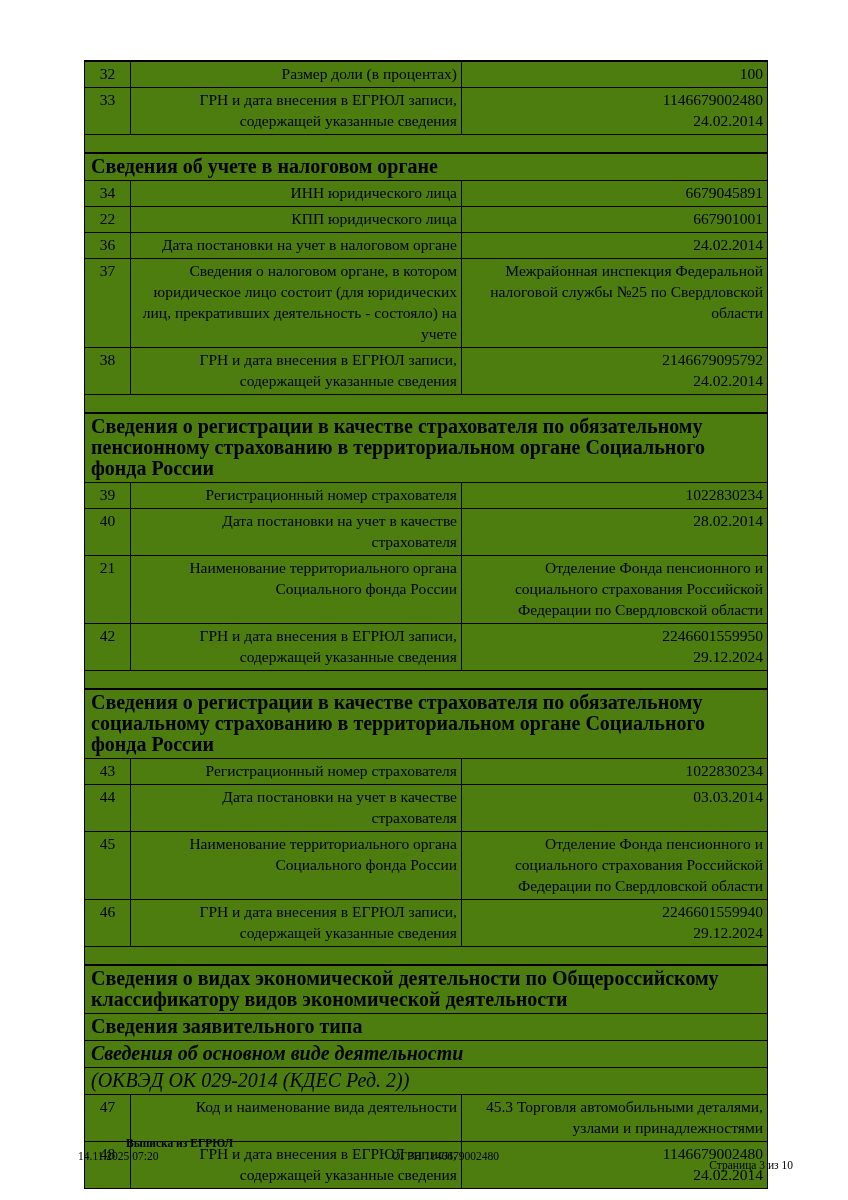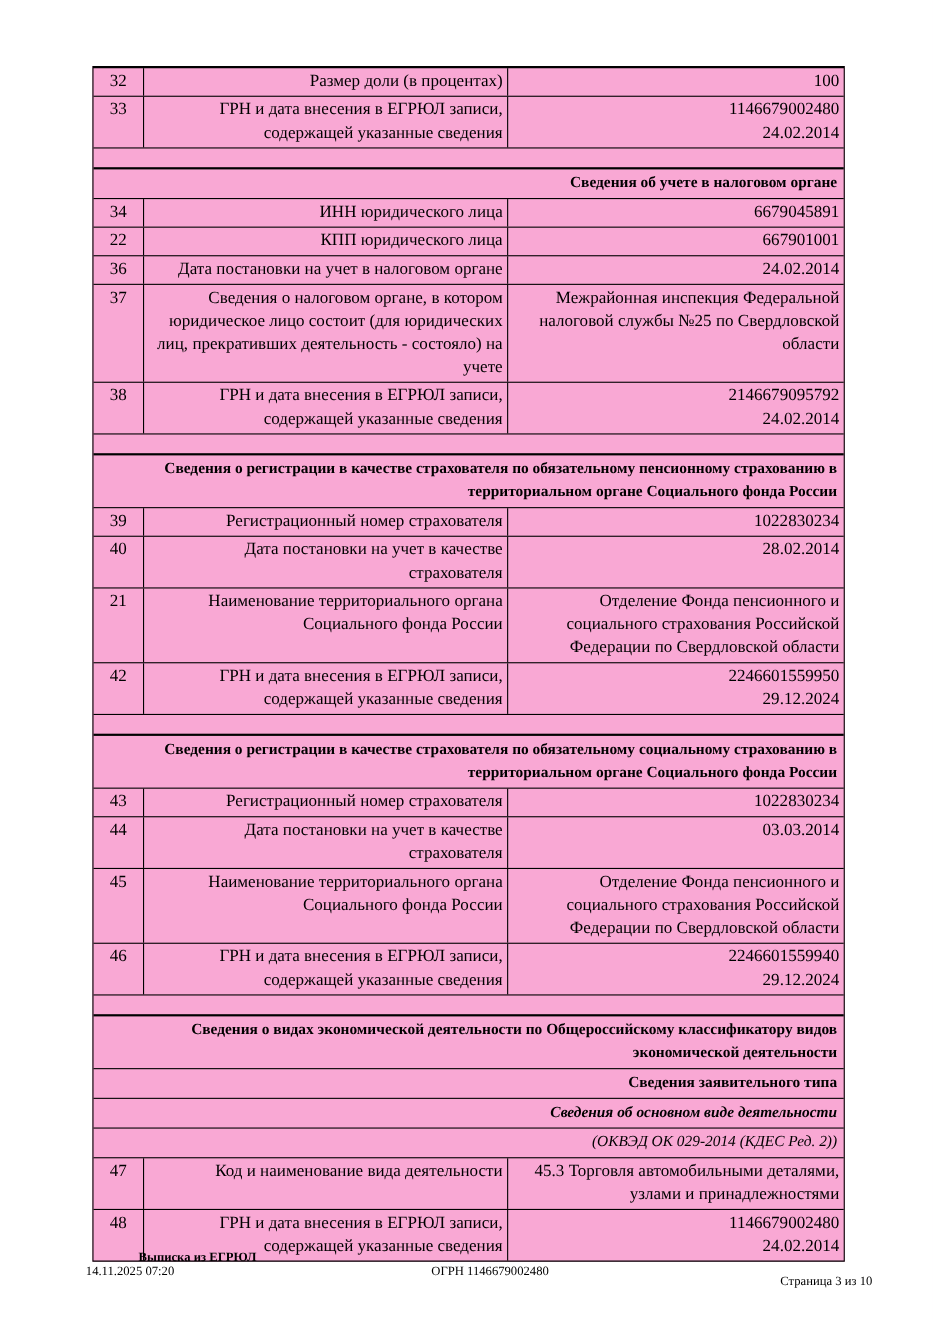--- a/index.html
+++ b/index.html
@@ -11,40 +11,40 @@
     color:#000000;
     overflow:hidden;
   }
   .doc-table{
     position:absolute;
     left:84px;top:60px;
     width:684px;
     border:1px solid #000;
     border-top:2px solid #000;
     box-sizing:border-box;
-    background:#f9a8d4;
+    background:#4d7c0f;
   }
   .trow{display:flex;border-bottom:1px solid #000;}
   .trow:last-child{border-bottom:none;}
   .trow.spacer{height:17px;border-bottom:2px solid #000;}
   .cell{
     box-sizing:border-box;
     padding:1px 4px 3px 4px;
     font-size:15.5px;
     line-height:21px;
     text-align:right;
   }
   .cell.num{width:46px;flex:none;border-right:1px solid #000;text-align:center;}
   .cell.label{width:331px;flex:none;border-right:1px solid #000;}
   .cell.value{flex:1;min-width:0;}
   .trow.header .hcell{
     flex:1;
-    text-align:right;
+    text-align:left;
     font-weight:bold;
-    font-size:14px;
+    font-size:20px;
     line-height:21px;
     padding:2px 6px 3px 6px;
     box-sizing:border-box;
   }
   .trow.header.bold-italic .hcell{font-style:italic;}
   .trow.header.italic .hcell{font-style:italic;font-weight:normal;}
   .footer{
     position:absolute;
     top:1137px;left:0;width:100%;
     font-size:11.5px;line-height:13px;

